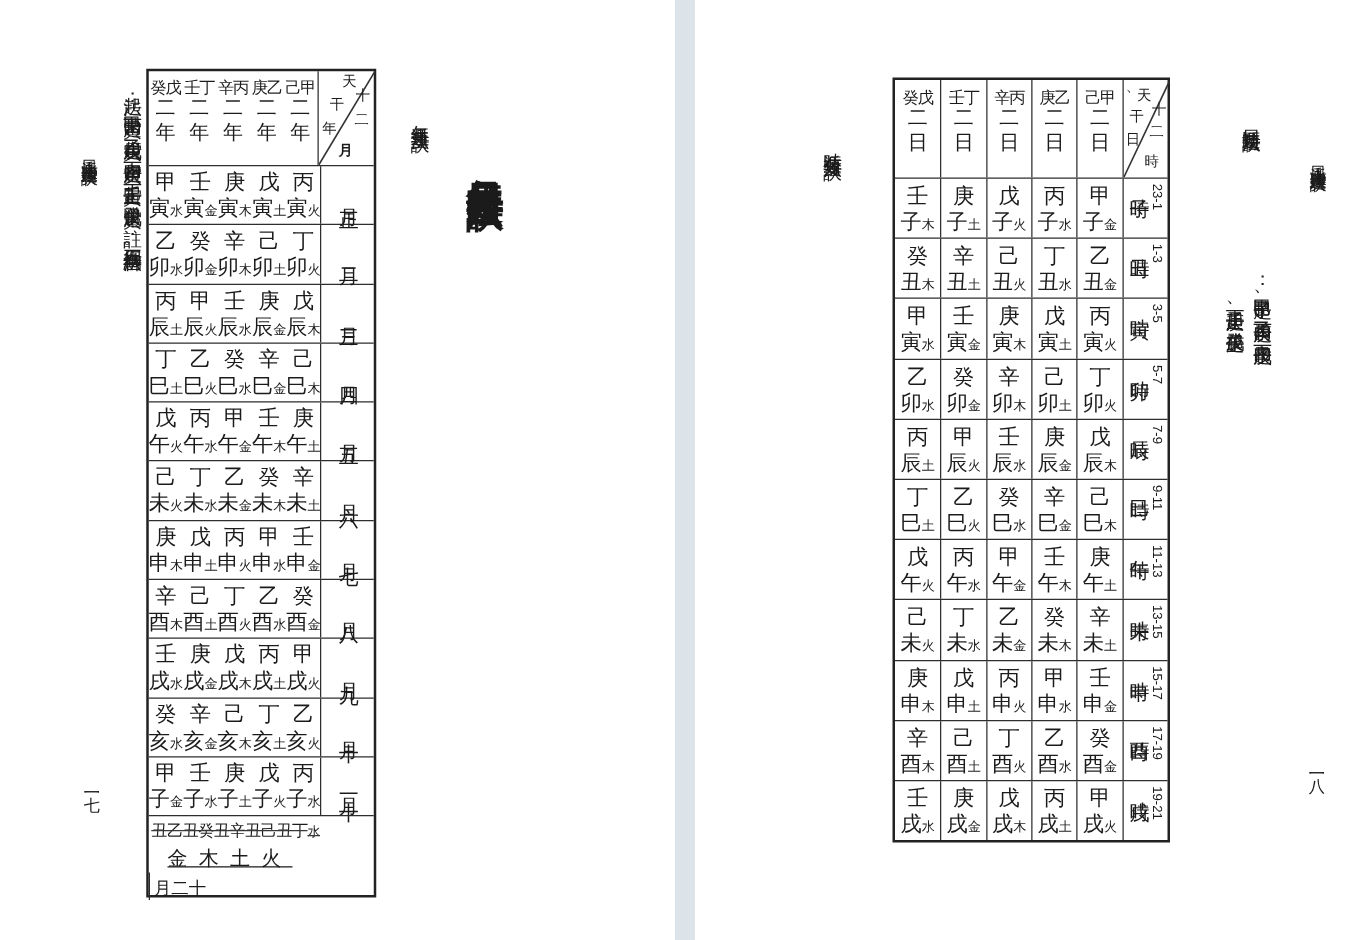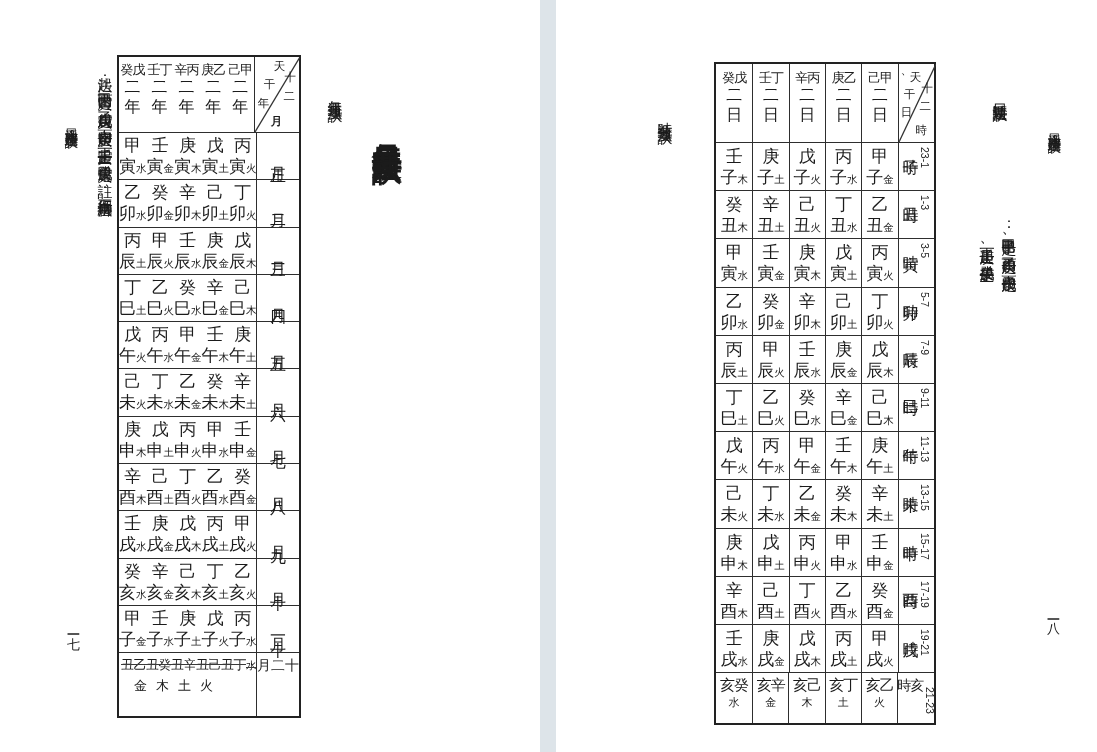--- a/index.html
+++ b/index.html
@@ -27,21 +27,21 @@
   .stem{font-size:17px;line-height:21px;}
   .bb{font-size:17px;line-height:21px;white-space:nowrap;}
   .elem{font-size:10.5px;}
   .corner{position:relative;}
   .corner svg{position:absolute;left:0;top:0;}
   .cch{position:absolute;font-size:11.5px;line-height:12px;}
   .llast{width:137px;padding-top:3px;text-align:left;}
   .llast .l1{font-size:13px;white-space:nowrap;letter-spacing:-0.5px;
              text-decoration:line-through;text-decoration-color:#3a3a3a;padding-left:2px;}
   .llast .l1 .elem{text-decoration:none;}
-  .llast .l2{font-size:13px;letter-spacing:9px;padding-left:15px;margin-top:3px;}
+  .llast .l2{font-size:16px;letter-spacing:9px;padding-left:15px;margin-top:3px;text-decoration:underline;}
   .lmonth-last{width:45px;border-left:1.5px solid #2e2e2e;text-align:right;padding-top:4px;font-size:14px;}
 
   
   #rtable{position:absolute;left:714px;top:62px;width:222px;border:2px solid #222;box-sizing:border-box;}
   .rrow{display:flex;border-top:1.2px solid #2e2e2e;}
   .rrow:first-child{border-top:none;}
   .rcell{width:37px;box-sizing:border-box;border-left:1.2px solid #2e2e2e;text-align:center;padding-top:3px;}
   .rcell:first-child{border-left:none;}
   .rhead{padding-top:6px;}
   .rtime{display:flex;justify-content:center;align-items:flex-start;gap:1px;padding-top:4px;}
@@ -395,21 +395,21 @@
           </div>
           <div class="lcell">
             <div class="stem">丙</div>
             <div class="bb">子<span class="elem">水</span></div>
           </div>
         </div>
         <div class="lmonth">
           <span class="mv">十一月</span>
         </div>
       </div>
-      <div class="lrow" style="height: 63px;">
+      <div class="lrow" style="height: 63px; flex-direction: column;">
         <div class="llast">
           <div class="l1">丑乙丑癸丑辛丑己丑丁<span class="elem">水</span></div>
           <div class="l2">金木土火</div>
         </div>
         <div class="lmonth-last">月二十</div>
       </div>
     </div>
 
   <div class="vtext heading" style="left:325px;top:88px;letter-spacing:1.5px;">年遁月法要訣</div>
   <div class="vtext main-title" style="left:366px;top:120px;">年月日時遁法要訣</div>
@@ -735,46 +735,20 @@
         </div>
         <div class="rcell">
           <div class="stem">甲</div>
           <div class="bb">戌<span class="elem">火</span></div>
         </div>
         <div class="rcell rtime">
           <span class="hourv">戌時</span>
           <span class="digv">19-21</span>
         </div>
       </div>
-      <div class="rrow" style="height: 50px;">
-        <div class="rcell">
-          <div class="pair2">亥癸</div>
-          <div class="elem2">水</div>
-        </div>
-        <div class="rcell">
-          <div class="pair2">亥辛</div>
-          <div class="elem2">金</div>
-        </div>
-        <div class="rcell">
-          <div class="pair2">亥己</div>
-          <div class="elem2">木</div>
-        </div>
-        <div class="rcell">
-          <div class="pair2">亥丁</div>
-          <div class="elem2">土</div>
-        </div>
-        <div class="rcell">
-          <div class="pair2">亥乙</div>
-          <div class="elem2">火</div>
-        </div>
-        <div class="rcell hlast">
-          <span class="hl">時亥</span>
-          <span class="digv">21-23</span>
-        </div>
-      </div>
     </div>
 
   <div class="vtext heading" style="left:990px;top:92px;letter-spacing:0.5px;">日遁時法要訣</div>
   <div class="vtext note" style="left:999px;top:212px;">：甲己起甲子、乙庚起丙子、丙辛起戊子、</div>
   <div class="vtext note" style="left:977px;top:236px;">丁壬起庚子、戊癸起壬子。</div>
 
   <div class="vtext book-title" style="left:1045px;top:122px;">風水活穴建造眞訣</div>
   <div class="vtext page-num" style="left:1044px;top:612px;">一一八</div>
 
 </div>

